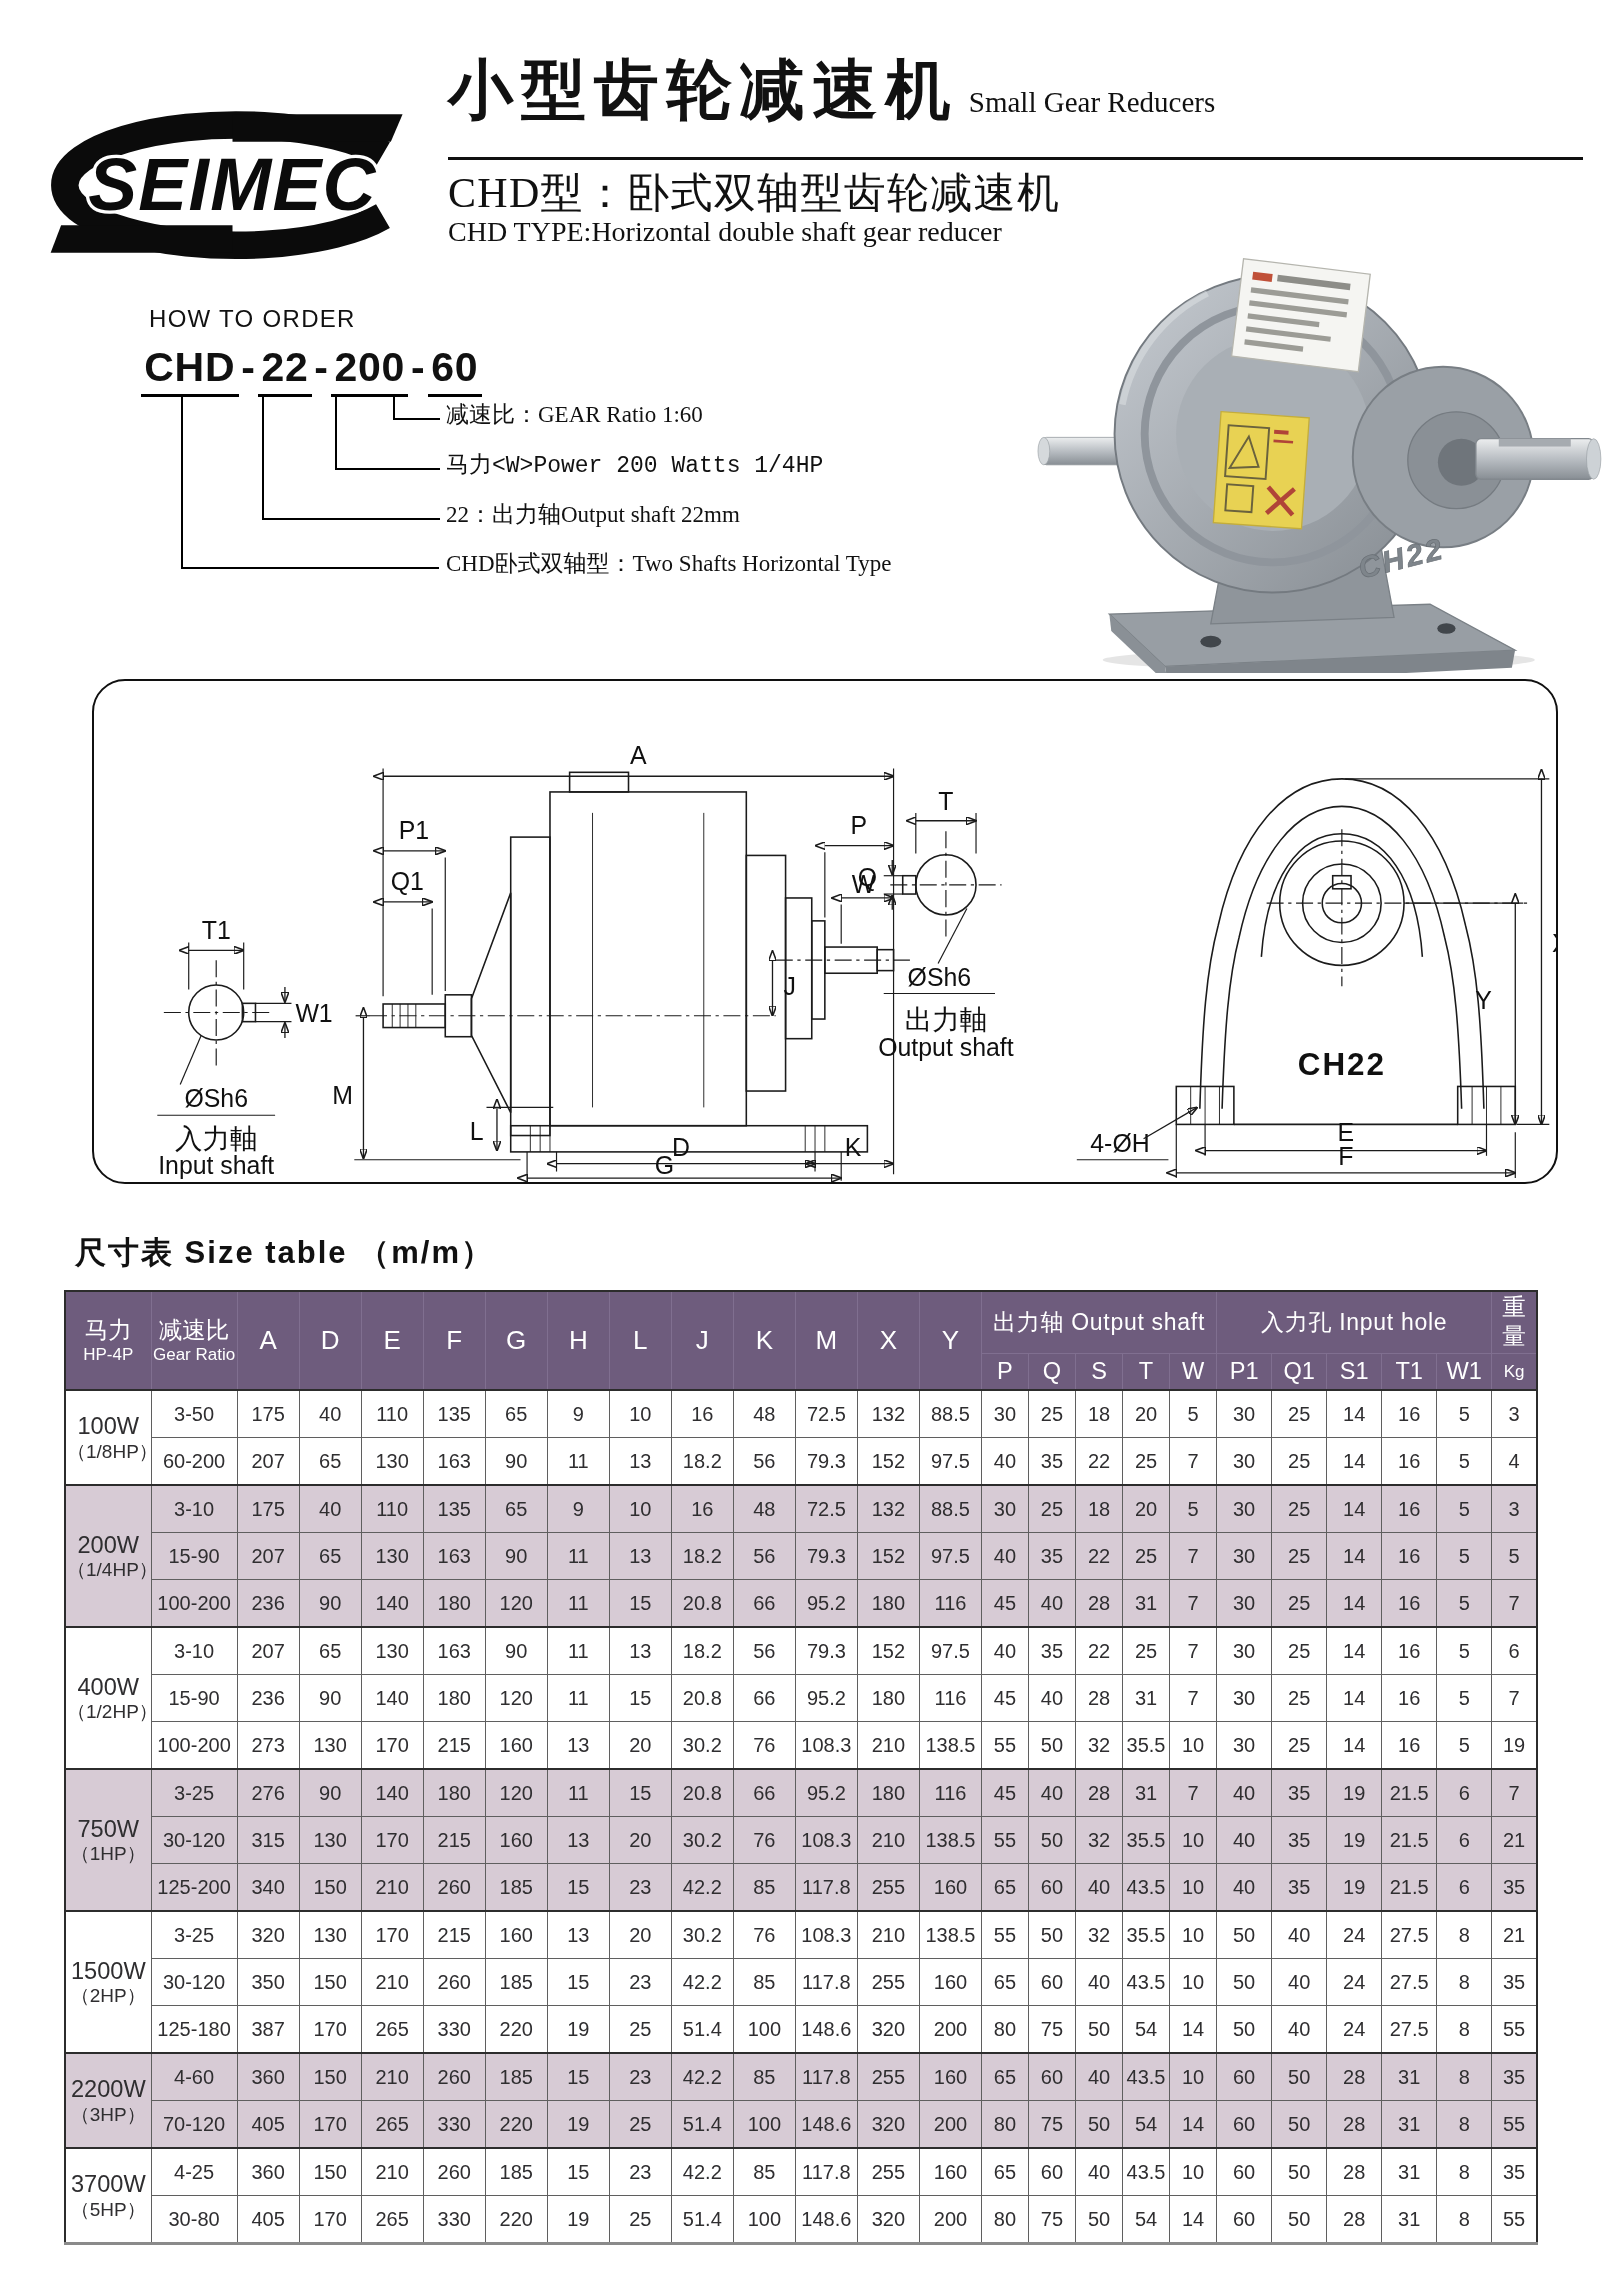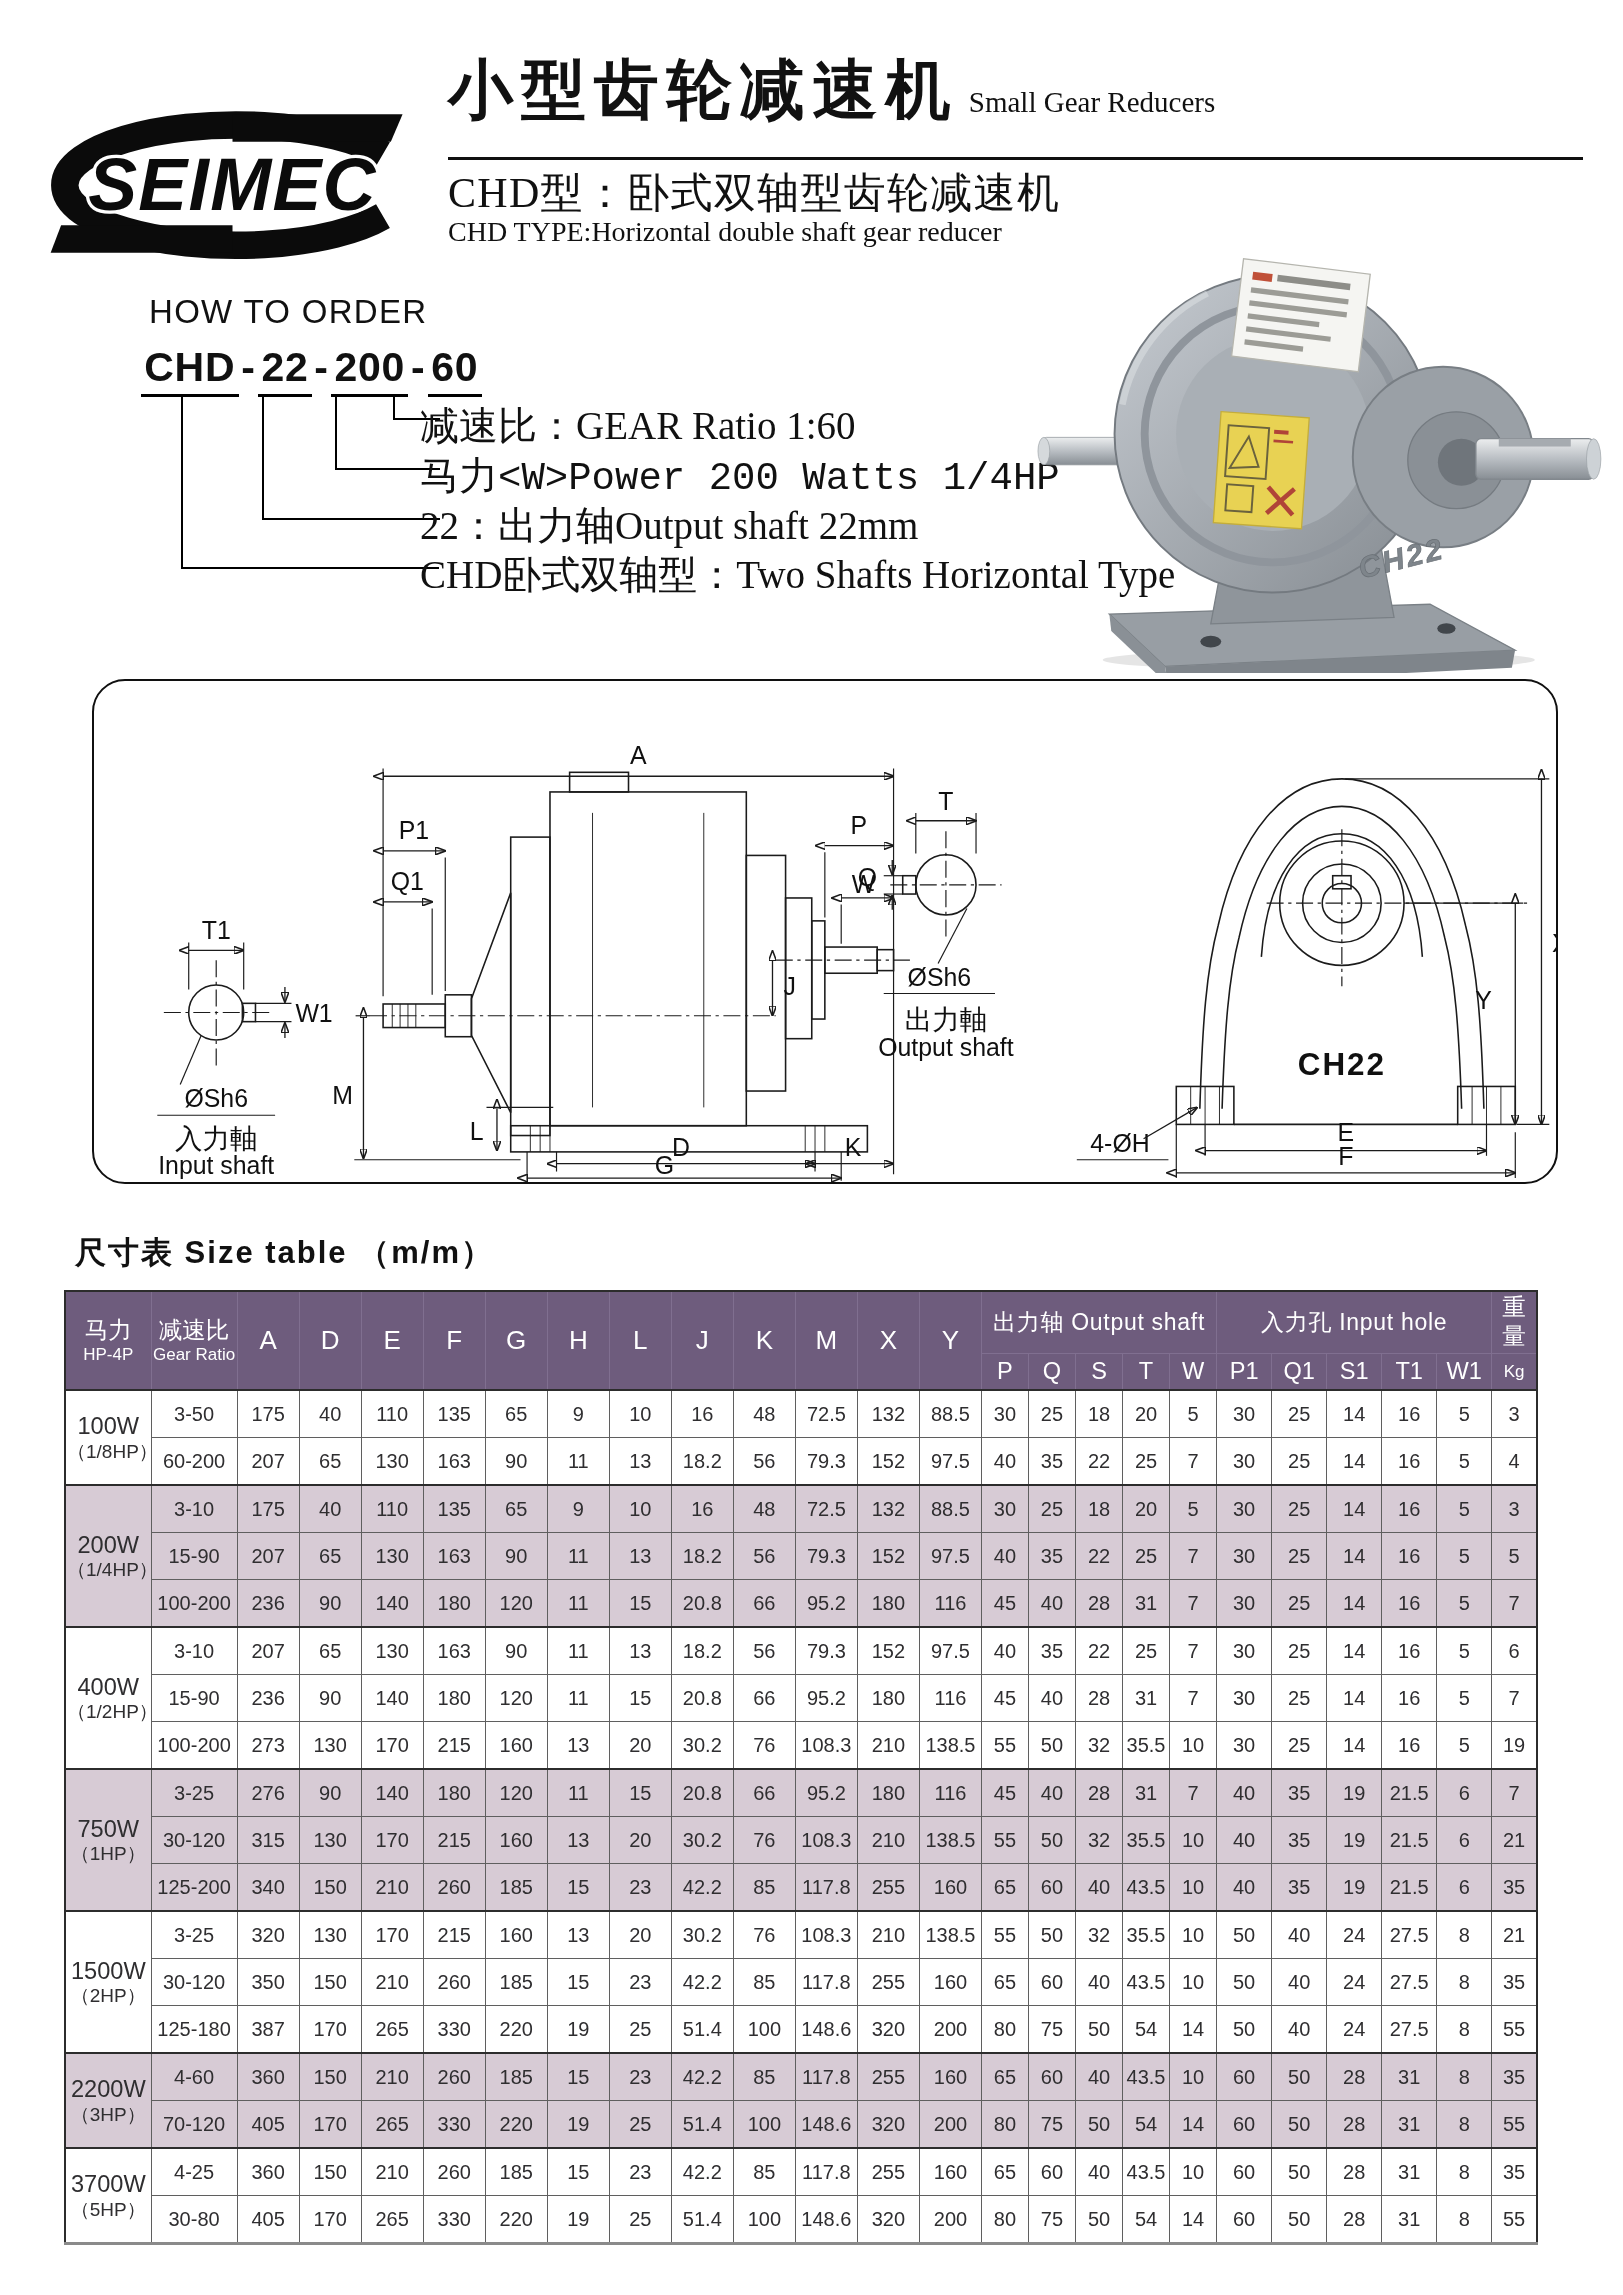--- a/index.html
+++ b/index.html
@@ -11,27 +11,27 @@
 
   
   #title-row{left:448px;top:46px;white-space:nowrap;}
   #title-cn{font-size:65px;font-weight:900;letter-spacing:7.9px;}
   #title-en{font-family:"Liberation Serif","DejaVu Serif",serif;font-size:29px;margin-left:10.5px;}
   #title-rule{left:448px;top:157px;width:1135px;height:3.3px;background:#101010;}
   #subtitle-cn{left:448px;top:165px;font-family:"Liberation Serif","DejaVu Serif",serif;font-size:42px;letter-spacing:1.3px;}
   #subtitle-en{left:448px;top:216px;font-family:"Liberation Serif","DejaVu Serif",serif;font-size:28px;}
 
   
-  #order-heading{left:149px;top:293px;font-size:33px;letter-spacing:1.3px;}
+  #order-heading{left:149px;top:305px;font-size:24px;letter-spacing:1.3px;}
   #order-code{left:141px;top:344px;font-size:41px;font-weight:700;letter-spacing:0.7px;white-space:nowrap;}
   #order-code .part{display:inline-block;border-bottom:3.3px solid #000;padding:0 3.3px 2.6px 3.3px;}
   #order-code .hyph{display:inline-block;padding:0 2.6px 5.9px 2.6px;}
   .cl-v{width:2px;background:#000;}
   .cl-h{height:2px;background:#000;}
-  .callout-label{left:420px;font-family:"Liberation Serif","DejaVu Serif",serif;font-size:39px;white-space:nowrap;text-align:right;}
+  .callout-label{left:446px;font-family:"Liberation Serif","DejaVu Serif",serif;font-size:23px;white-space:nowrap;text-align:right;}
 
   
   #photo{left:1011px;top:241px;}
 
   
   #diagram-box{left:92px;top:679px;width:1466px;height:505px;border:2.6px solid #101010;border-radius:33px;box-sizing:border-box;overflow:hidden;}
   #diagram{display:block;margin:1.3px auto;}
   #diagram path,#diagram rect,#diagram circle,#diagram line,#diagram polygon{stroke:#1b1b1b;fill:none;stroke-width:2.4;}
   #diagram .dim{stroke-width:2;marker-start:url(#mS);marker-end:url(#mE);}
   #diagram .ar{stroke-width:2;marker-end:url(#mE);}

